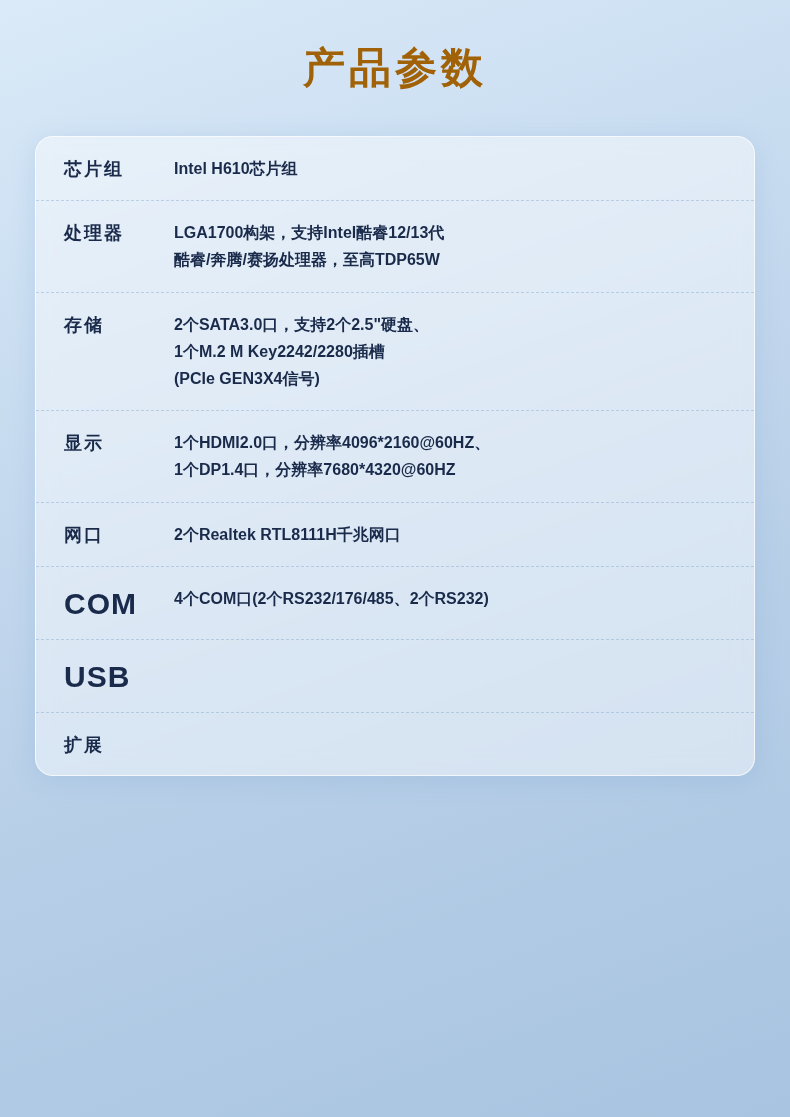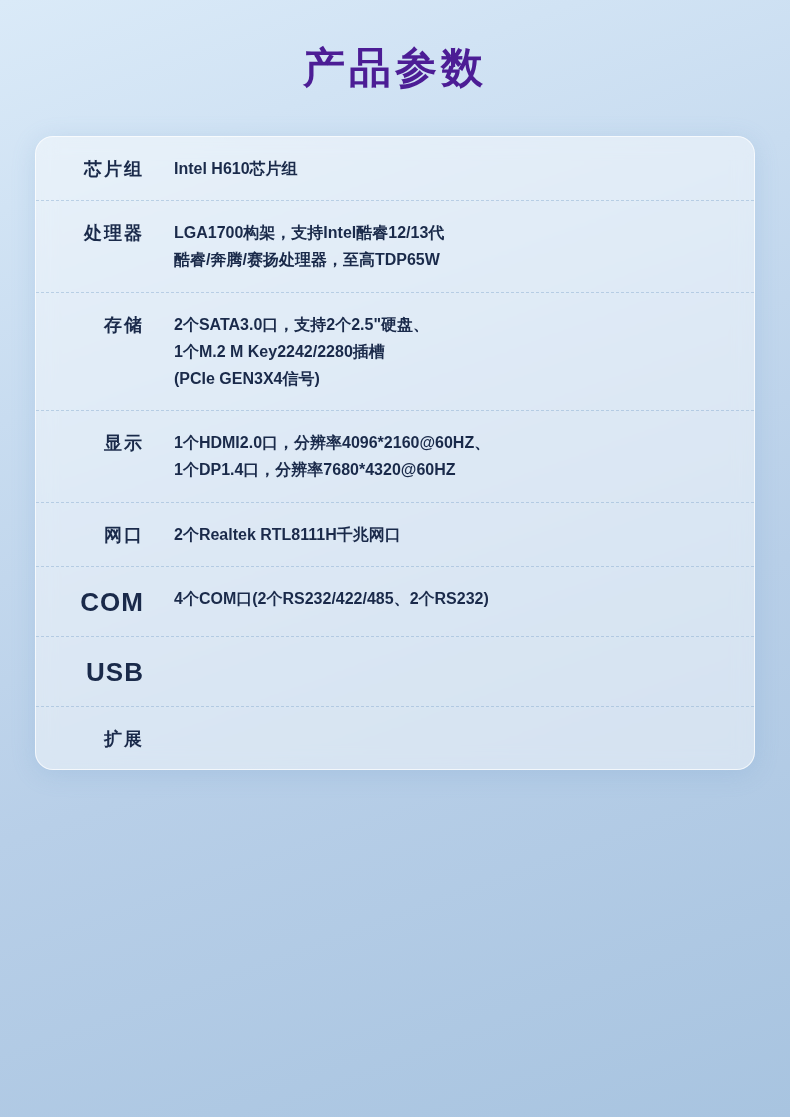--- a/index.html
+++ b/index.html
@@ -15,21 +15,21 @@
       font-family: "PingFang SC", "Microsoft YaHei", "SimHei", sans-serif;
       display: flex;
       flex-direction: column;
       align-items: center;
       padding: 40px 30px 50px;
     }
 
     .page-title {
       font-size: 42px;
       font-weight: 700;
-      color: #4c1d95;
+      color: #a16207;
       margin-bottom: 40px;
       letter-spacing: 4px;
     }
 
     .specs-card {
       width: 100%;
       max-width: 720px;
       background: rgba(255, 255, 255, 0.45);
       backdrop-filter: blur(10px);
       border-radius: 18px;
@@ -48,36 +48,35 @@
     .spec-row:last-child {
       border-bottom: none;
     }
 
     .spec-label {
       width: 80px;
       min-width: 80px;
       font-size: 18px;
       font-weight: 700;
       color: #1a2a4a;
-      text-align: right;
       margin-right: 30px;
       padding-top: 2px;
       letter-spacing: 2px;
     }
 
     .spec-value {
       flex: 1;
       font-size: 16px;
       color: #1a2a4a;
       line-height: 1.7;
       font-weight: 700;
     }
 
     .spec-label.large {
-      font-size: 26px;
+      font-size: 30px;
       letter-spacing: 1px;
     }
   </style>
 </head>
 <body>
 
 <h1 class="page-title">产品参数</h1>
 
 <div class="specs-card">
 <div class="spec-row">
@@ -95,21 +94,21 @@
     <div class="spec-row">
       <div class="spec-label">显示</div>
       <div class="spec-value">1个HDMI2.0口，分辨率4096*2160@60HZ、<br>1个DP1.4口，分辨率7680*4320@60HZ</div>
     </div>
     <div class="spec-row">
       <div class="spec-label">网口</div>
       <div class="spec-value">2个Realtek RTL8111H千兆网口</div>
     </div>
     <div class="spec-row">
       <div class="spec-label large">COM</div>
-      <div class="spec-value">4个COM口(2个RS232/422/485、2个RS232)</div>
+      <div class="spec-value">4个COM口(2个RS232/176/485、2个RS232)</div>
     </div>
     <div class="spec-row">
       <div class="spec-label large">USB</div>
     </div>
     <div class="spec-row">
       <div class="spec-label">扩展</div>
     </div>
   </div>
 
 </body></html>

